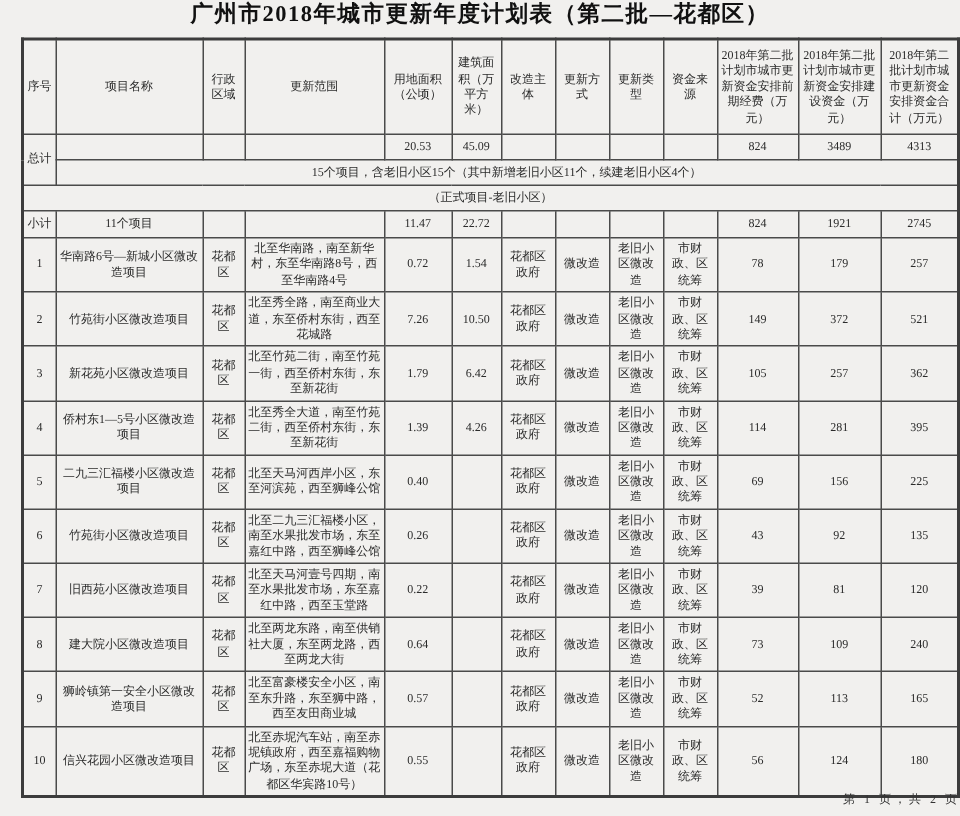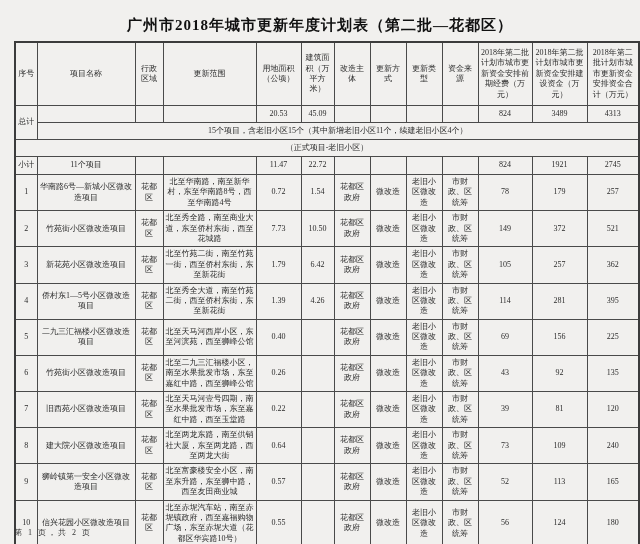--- a/index.html
+++ b/index.html
@@ -11,21 +11,21 @@
     position:relative;
     overflow:hidden;
   }
   .page{width:640px;height:544px;position:relative;}
   .title{
     text-align:center;
     font-size:15px;
     font-weight:bold;
     letter-spacing:1px;
     color:#111;
-    padding-top:16px;
+    padding-top:0;
     margin:0 0 6px 0;
   }
   table.plan{
     border-collapse:collapse;
     table-layout:fixed;
     width:624px;
     margin-left:14px;
     border:2px solid #3c3c3c;
     font-size:8px;
     line-height:1.3;
@@ -41,23 +41,23 @@
   }
   table.plan thead th{height:58px;}
   td.left, th.left{text-align:left;padding-left:4px;}
   tr.total-num td{height:12px;}
   tr.note-row td{height:12px;}
   tr.section-row td{height:12px;}
   tr.subtotal-row td{height:13px;}
   tbody.data tr td{height:26px;}
   .footer{
     position:absolute;
-    left:14px;right:0;
+    left:4px;right:0;
     bottom:6px;
-    text-align:left;
+    text-align:right;
     font-size:8px;
     letter-spacing:2px;
     color:#333;
   }
 </style>
 </head>
 <body>
 
 <div class="page">
 
@@ -152,21 +152,21 @@
     <td>78</td>
     <td>179</td>
     <td>257</td>
   </tr>
 
   <tr>
     <td>2</td>
     <td class="left">竹苑街小区微改造项目</td>
     <td>花都区</td>
     <td class="left">北至秀全路，南至商业大道，东至侨村东街，西至花城路</td>
-    <td>7.73</td>
+    <td>7.26</td>
     <td>10.50</td>
     <td>花都区政府</td>
     <td>微改造</td>
     <td>老旧小区微改造</td>
     <td>市财政、区统筹</td>
     <td>149</td>
     <td>372</td>
     <td>521</td>
   </tr>
 

